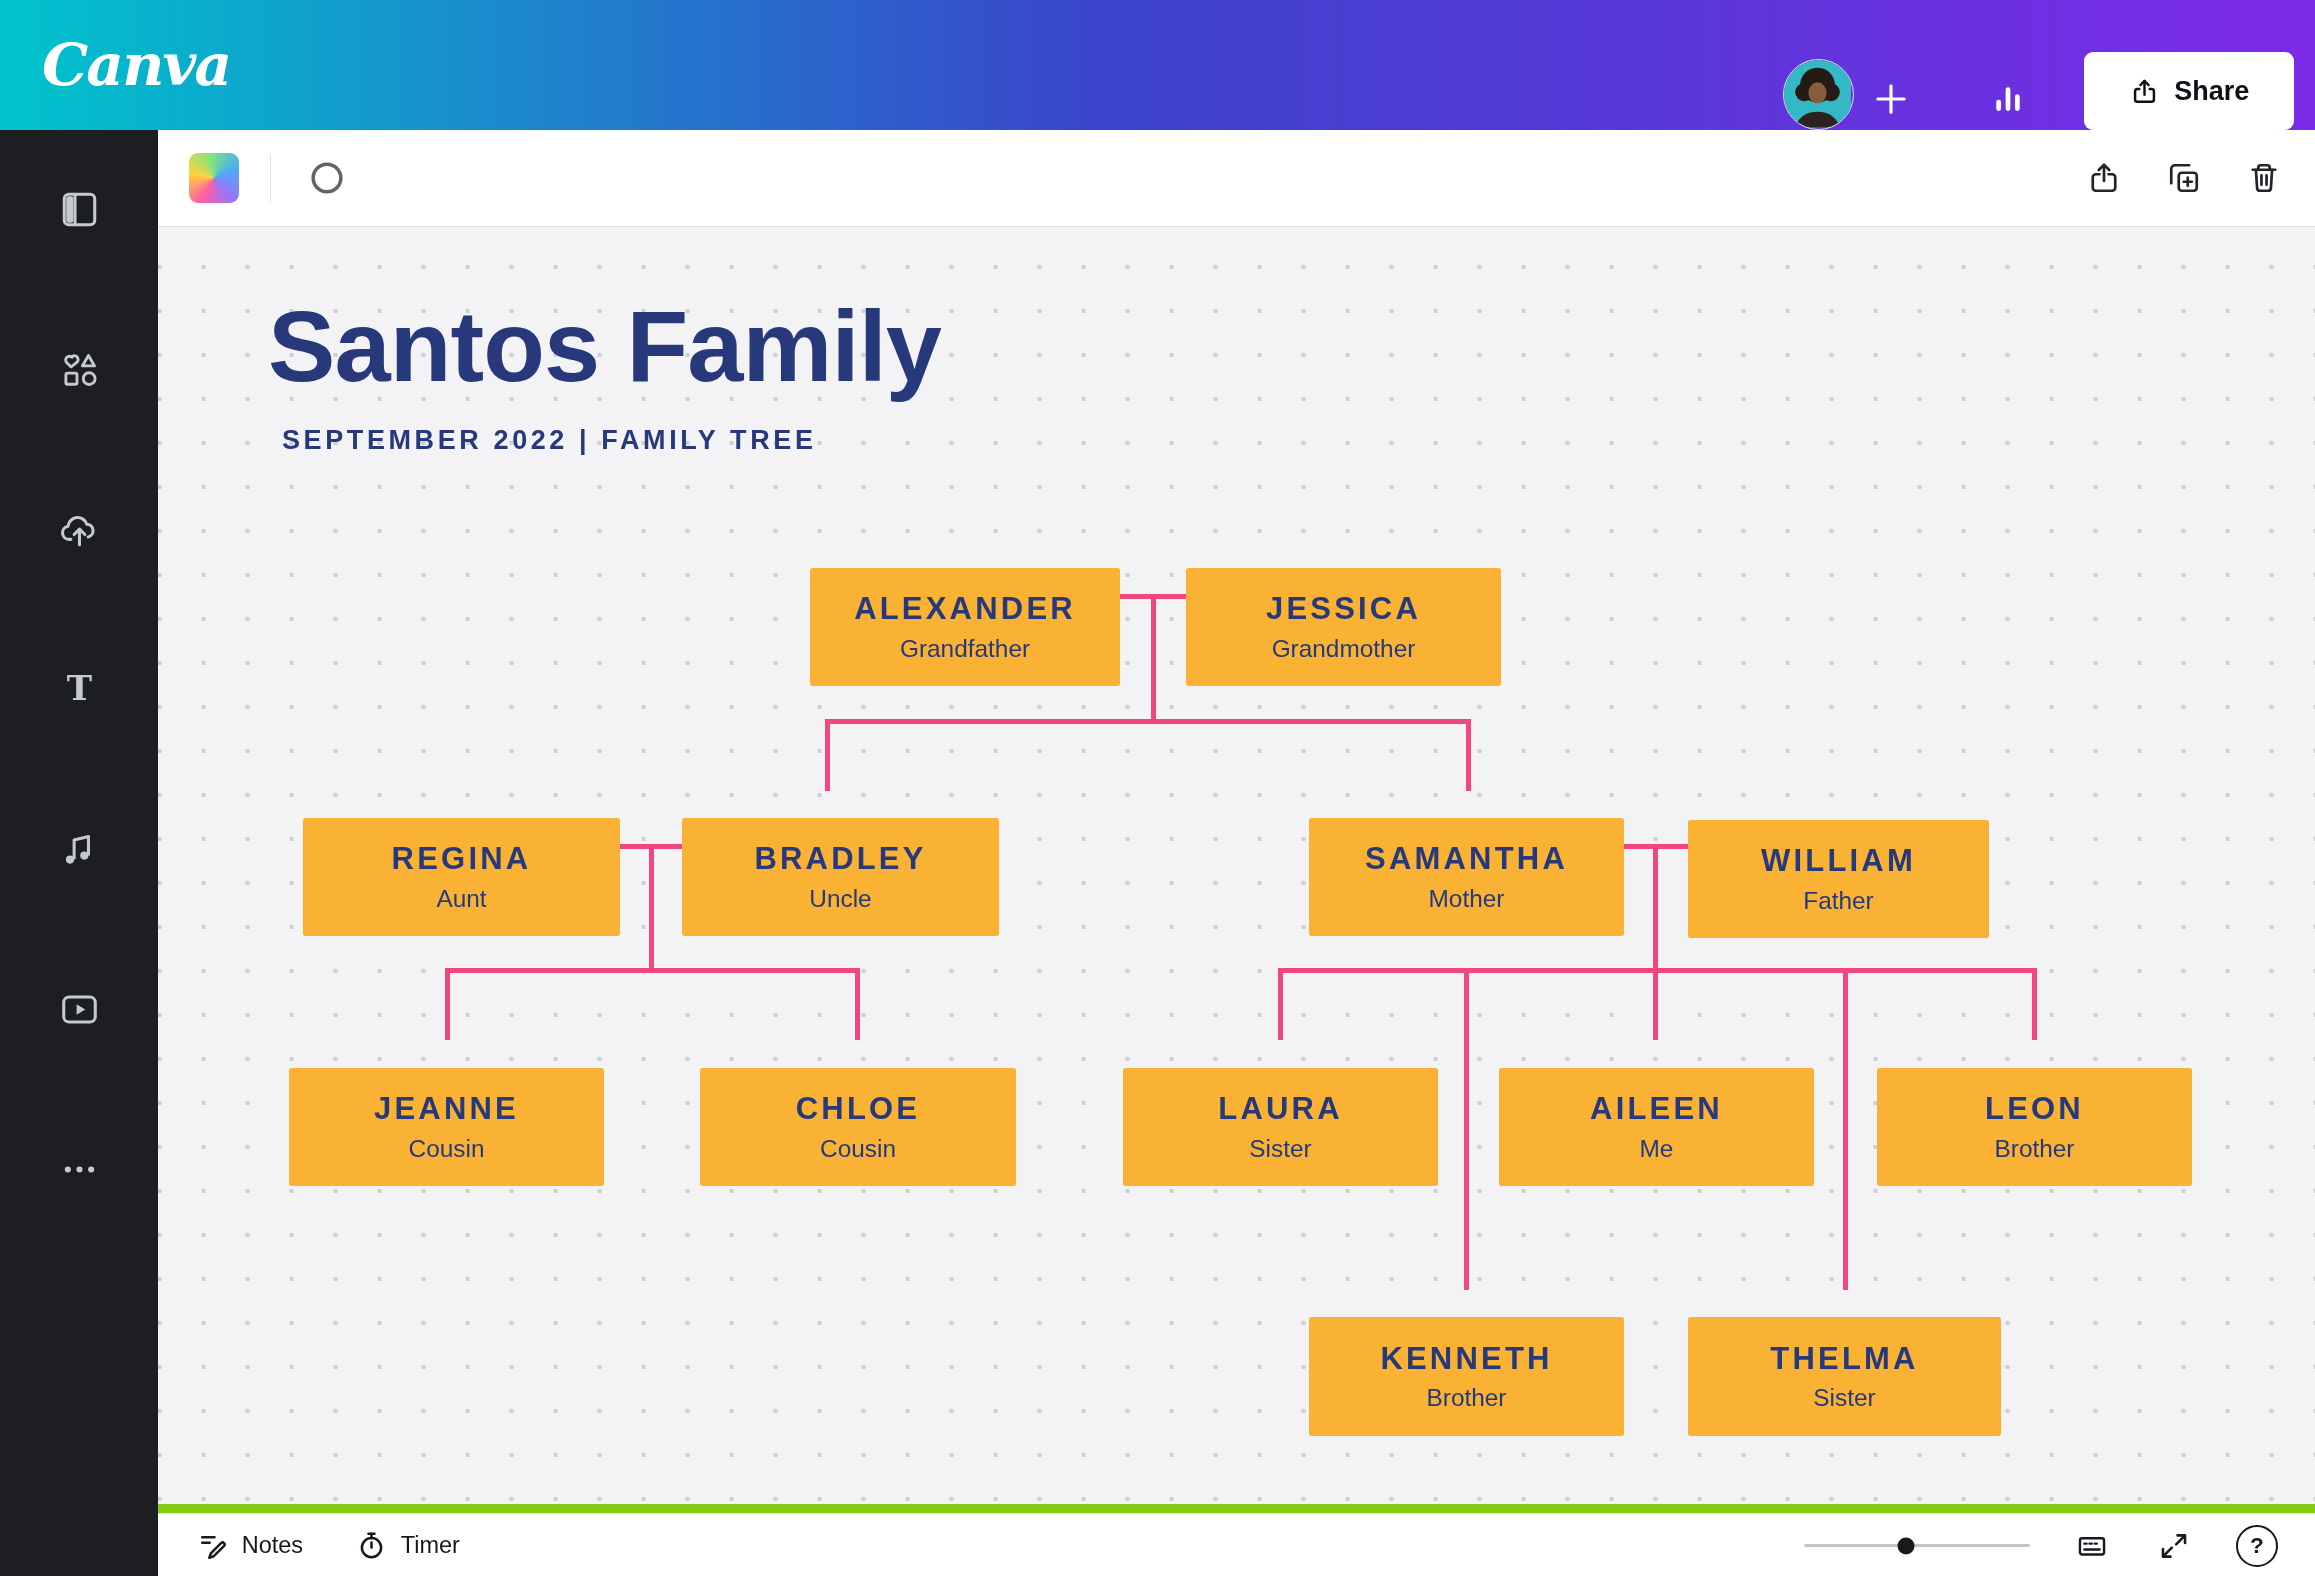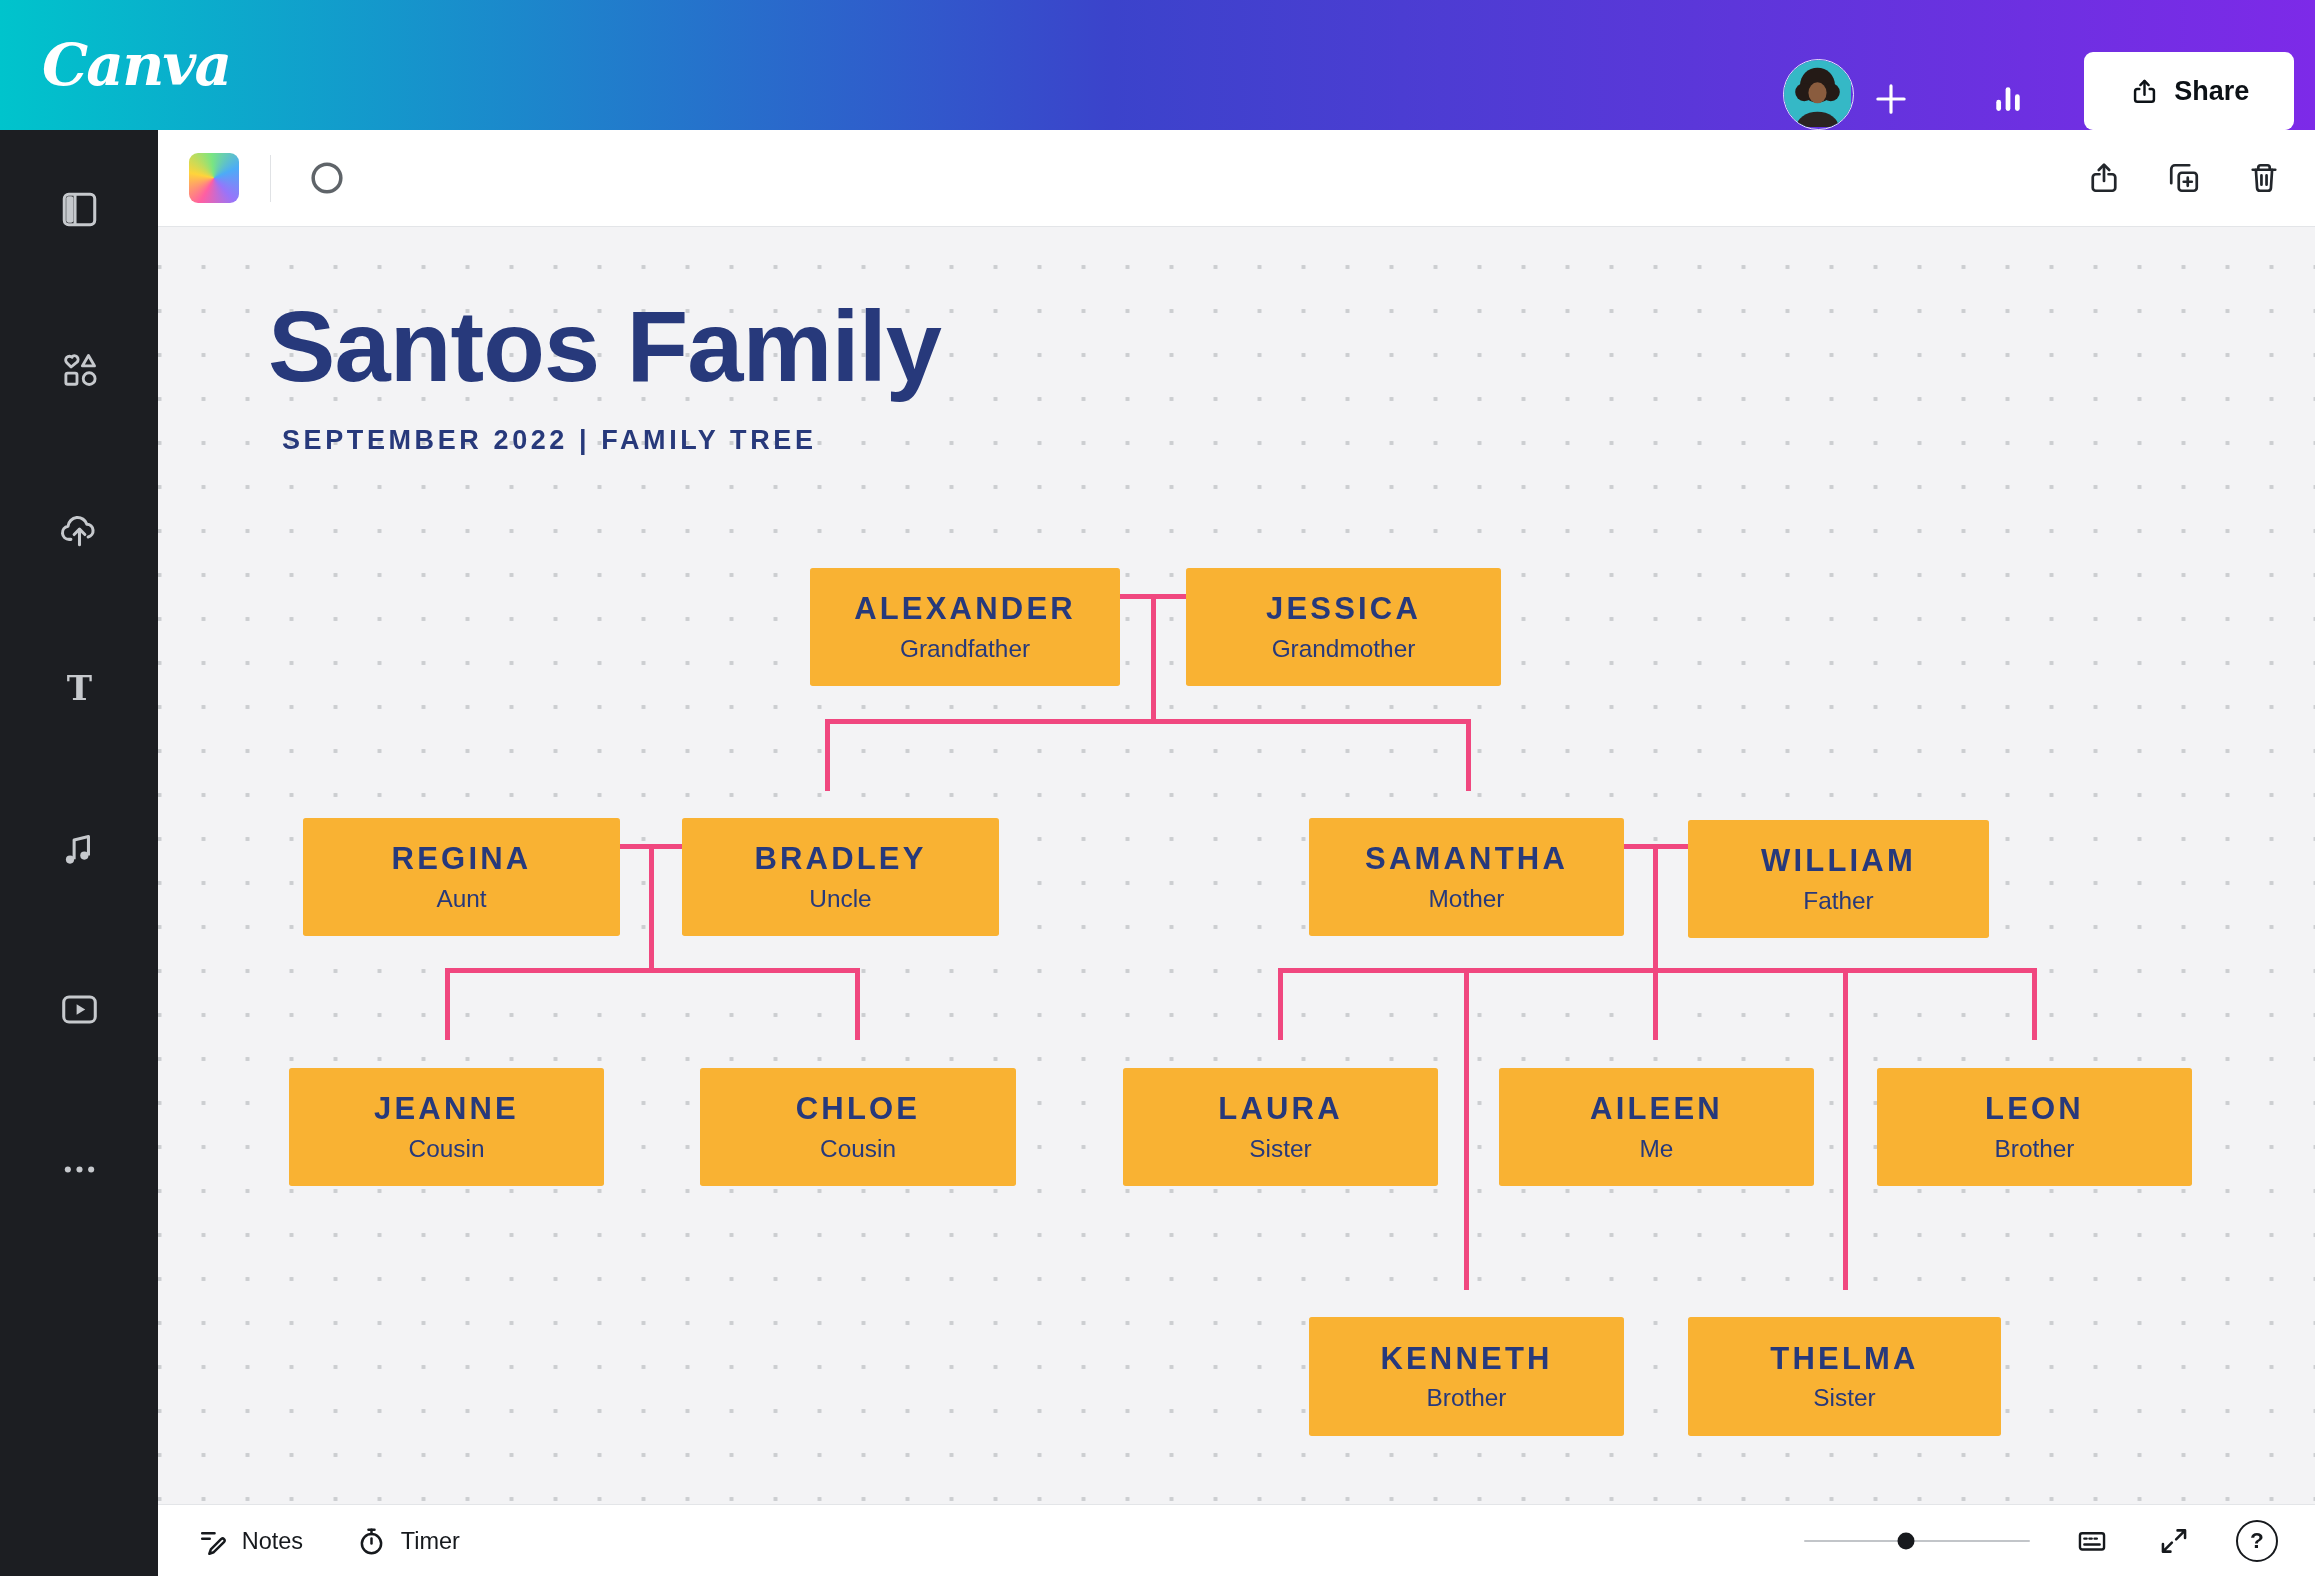--- a/index.html
+++ b/index.html
@@ -49,21 +49,21 @@
                   letter-spacing:-0.9px; line-height:1.1; color:var(--navy); }
   .design-subtitle { position:absolute; left:282px; top:425px; font-size:27px; font-weight:bold;
                      letter-spacing:3.6px; color:var(--navy); }
   .connector { position:absolute; background:var(--pink); }
   .tree-node { position:absolute; background:var(--orange); border-radius:2.7px;
                display:flex; flex-direction:column; align-items:center; justify-content:center; gap:7.2px;margin-top:31px; }
   .node-name { font-size:31px; font-weight:bold; letter-spacing:3.2px; color:var(--navy); }
   .node-role { font-size:24.4px; color:var(--navy); }
 
   
-  .footer { position:absolute; left:158px; right:0; bottom:0; height:73px; background:#fff;
+  .footer { position:absolute; left:158px; right:0; bottom:0; height:64px; background:#fff;
             border-top:0.9px solid #e3e5e8; display:flex; align-items:center; padding:0 38px; z-index:20; }
   .foot-tool { display:flex; align-items:center; gap:12.7px; font-size:23.5px; font-weight:500; color:#16191d; }
   .foot-tool + .foot-tool { margin-left:52px; }
   .foot-tool svg { width:33px; height:33px; }
   .footer-right { margin-left:auto; display:flex; align-items:center; gap:42px; color:#16191d; }
   .zoom-slider { position:relative; width:226px; height:2.7px; background:#c2c5c9; border-radius:1.8px; }
   .zoom-thumb { position:absolute; top:50%; left:45%; transform:translate(-50%,-50%);
                 width:17px; height:17px; border-radius:50%; background:#17191d; }
   .foot-icon-btn { width:40px; height:40px; display:flex; align-items:center; justify-content:center; color:#16191d; }
   .foot-icon-btn svg { width:34px; height:34px; }

